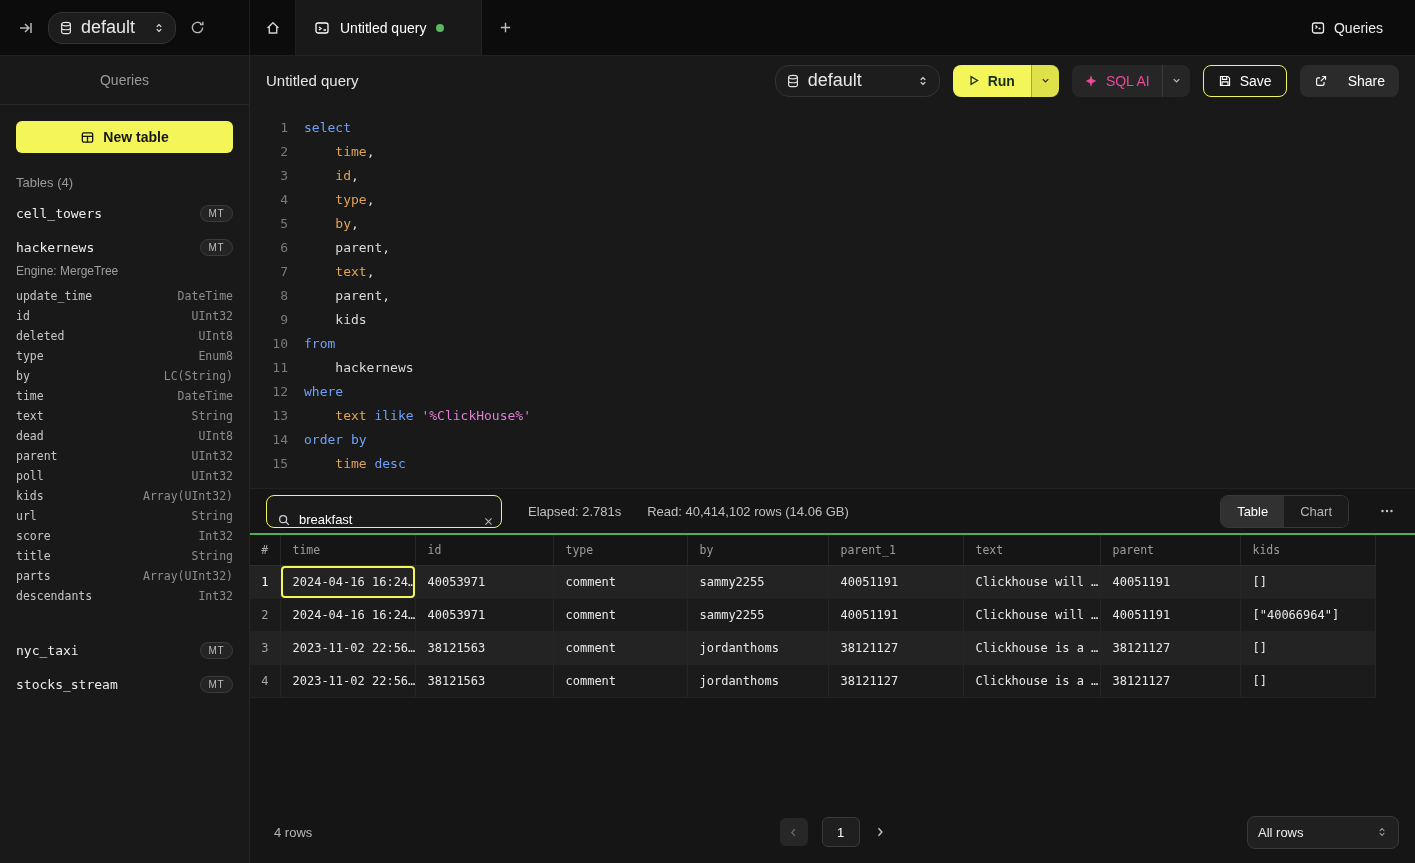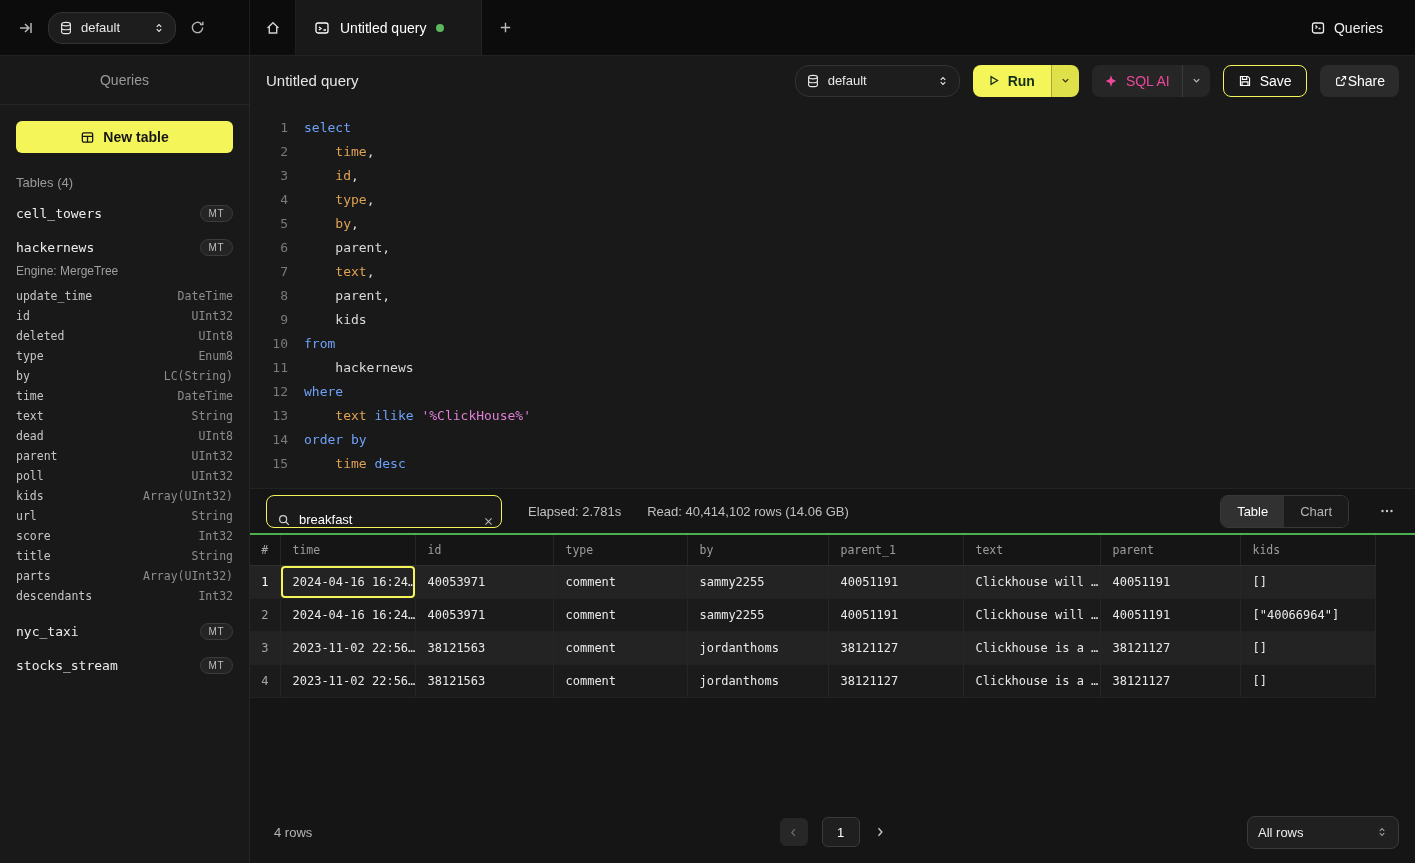--- a/index.html
+++ b/index.html
@@ -20,21 +20,21 @@
   *{box-sizing:border-box;margin:0;padding:0}
   html,body{width:1415px;height:863px;overflow:hidden}
   body{background:var(--bg-main);font-family:var(--sans);color:var(--text);position:relative}
   .icon{display:inline-flex;align-items:center;justify-content:center;flex:none}
   svg{display:block}
 
   
   .topbar{position:absolute;top:0;left:0;right:0;height:56px;background:var(--bg-top);display:flex;align-items:stretch;border-bottom:1px solid #222}
   .topbar-left{width:250px;display:flex;align-items:center;gap:10px;padding:0 14px;flex:none;border-right:1px solid #1f1f1f}
   .collapse-btn{color:#b5b5b5;cursor:pointer;padding:4px}
-  .db-select{display:flex;align-items:center;gap:8px;height:32px;padding:0 10px;background:#1d1d1d;border:1px solid #333;border-radius:14px;color:var(--text);font-size:13px;cursor:pointer}
+  .db-select{display:flex;align-items:center;gap:8px;height:32px;padding:0 10px;background:#1d1d1d;border:1px solid #333;border-radius:14px;color:var(--text);font-size:18px;cursor:pointer}
   .db-select .spacer{flex:1}
   .topbar .db-select{width:128px}
   .refresh-btn{color:#b5b5b5;cursor:pointer;padding:4px}
   .tabstrip{display:flex;align-items:stretch}
   .tab-home{width:46px;display:flex;align-items:center;justify-content:center;color:#cfcfcf;border-right:1px solid #1f1f1f;cursor:pointer}
   .tab-active{display:flex;align-items:center;gap:10px;padding:0 18px;background:var(--bg-main);border-right:1px solid #242424;color:#fff;font-size:14px;cursor:pointer;min-width:186px}
   .green-dot{width:8px;height:8px;border-radius:50%;background:#5cb85c;flex:none}
   .tab-add{width:46px;display:flex;align-items:center;justify-content:center;color:#bdbdbd;cursor:pointer}
   .topbar-spacer{flex:1}
   .queries-btn{display:flex;align-items:center;gap:8px;margin:auto 24px auto 0;color:#eee;font-size:14px;cursor:pointer;padding:6px 8px;border-radius:6px}
@@ -49,39 +49,39 @@
   .new-table-btn{width:100%;height:32px;background:var(--yellow);color:#161616;border:none;border-radius:6px;font-family:var(--sans);font-size:14px;font-weight:700;display:flex;align-items:center;justify-content:center;gap:8px;cursor:pointer}
   .side-search{margin-top:16px;height:32px;background:#1e1e1e;border:1px solid #343434;border-radius:6px;display:flex;align-items:center;padding:0 10px;gap:8px}
   .side-search input{flex:1;background:transparent;border:none;outline:none;color:#ddd;font-size:13px;font-family:var(--sans)}
   .side-search input::placeholder{color:#8a8a8a}
   .section-title{margin-top:22px;font-size:13px;color:var(--dim)}
   .tables-list{margin-top:6px}
   .tbl-item{display:flex;align-items:center;height:34px;cursor:pointer}
   .tbl-name{font-family:var(--mono);font-size:13px;color:#ececec}
   .mt-badge{margin-left:auto;font-size:10px;color:#bdbdbd;border:1px solid #3c3c3c;background:#242424;border-radius:999px;padding:2px 8px;letter-spacing:.5px}
   .engine-line{font-size:12px;color:#9f9f9f;font-family:var(--sans);margin:0 0 8px 0}
-  .col-list{margin-bottom:8px}
+  .col-list{margin-bottom:27px}
   .col-row{display:flex;align-items:center;height:20px;cursor:pointer}
   .col-name{font-family:var(--mono);font-size:11.5px;color:#c6c6c6}
   .col-type{margin-left:auto;font-family:var(--mono);font-size:11.5px;color:#8d8d8d}
 
   
   .main{position:absolute;top:56px;left:250px;right:0;bottom:0;background:var(--bg-main);display:flex;flex-direction:column}
   .query-header{height:49px;flex:none;display:flex;align-items:center;padding:0 16px}
   .query-title{font-size:15px;color:#e6e6e6}
   .header-controls{margin-left:auto;display:flex;align-items:center;gap:13px}
   .header-controls .db-select{width:165px}
   .run-btn{display:flex;height:32px;border-radius:8px;overflow:hidden;cursor:pointer}
   .run-main{display:flex;align-items:center;gap:8px;background:var(--yellow);color:#153015;font-weight:700;font-size:14px;padding:0 16px 0 14px}
   .run-caret{width:28px;display:flex;align-items:center;justify-content:center;background:var(--yellow-dark);color:#2c2c10;border-left:1px solid rgba(0,0,0,.25)}
   .sqlai-btn{display:flex;align-items:center;height:32px;background:#262626;border-radius:8px;cursor:pointer;font-size:14px;color:#ec4899}
   .sqlai-main{display:flex;align-items:center;gap:8px;padding:0 12px}
   .sqlai-caret{width:28px;height:100%;display:flex;align-items:center;justify-content:center;border-left:1px solid #3a3a3a;color:#bbb}
   .save-btn{display:flex;align-items:center;gap:8px;height:32px;padding:0 14px;background:transparent;border:1.5px solid var(--yellow);border-radius:8px;color:#fff;font-size:14px;font-family:var(--sans);cursor:pointer}
-  .share-btn{display:flex;align-items:center;gap:0;height:32px;padding:0 14px;background:#2b2b2b;border:none;border-radius:8px;color:#fff;font-size:14px;font-family:var(--sans);cursor:pointer}
+  .share-btn{display:flex;align-items:center;gap:20px;height:32px;padding:0 14px;background:#2b2b2b;border:none;border-radius:8px;color:#fff;font-size:14px;font-family:var(--sans);cursor:pointer}
 
   
   .editor{flex:none;height:383px;padding:10px 0 0 14px;overflow:hidden;cursor:text}
   .code-line{display:flex;height:24px;align-items:center;font-family:var(--mono);font-size:13px}
   .gutter{width:24px;text-align:right;color:#7a7a7a;margin-right:16px;flex:none;user-select:none}
   .code{white-space:pre}
   .tok-kw{color:#6ea1f7}
   .tok-col{color:#e0a254}
   .tok-str{color:#df7fd6}
   .tok-plain{color:#dadada}

